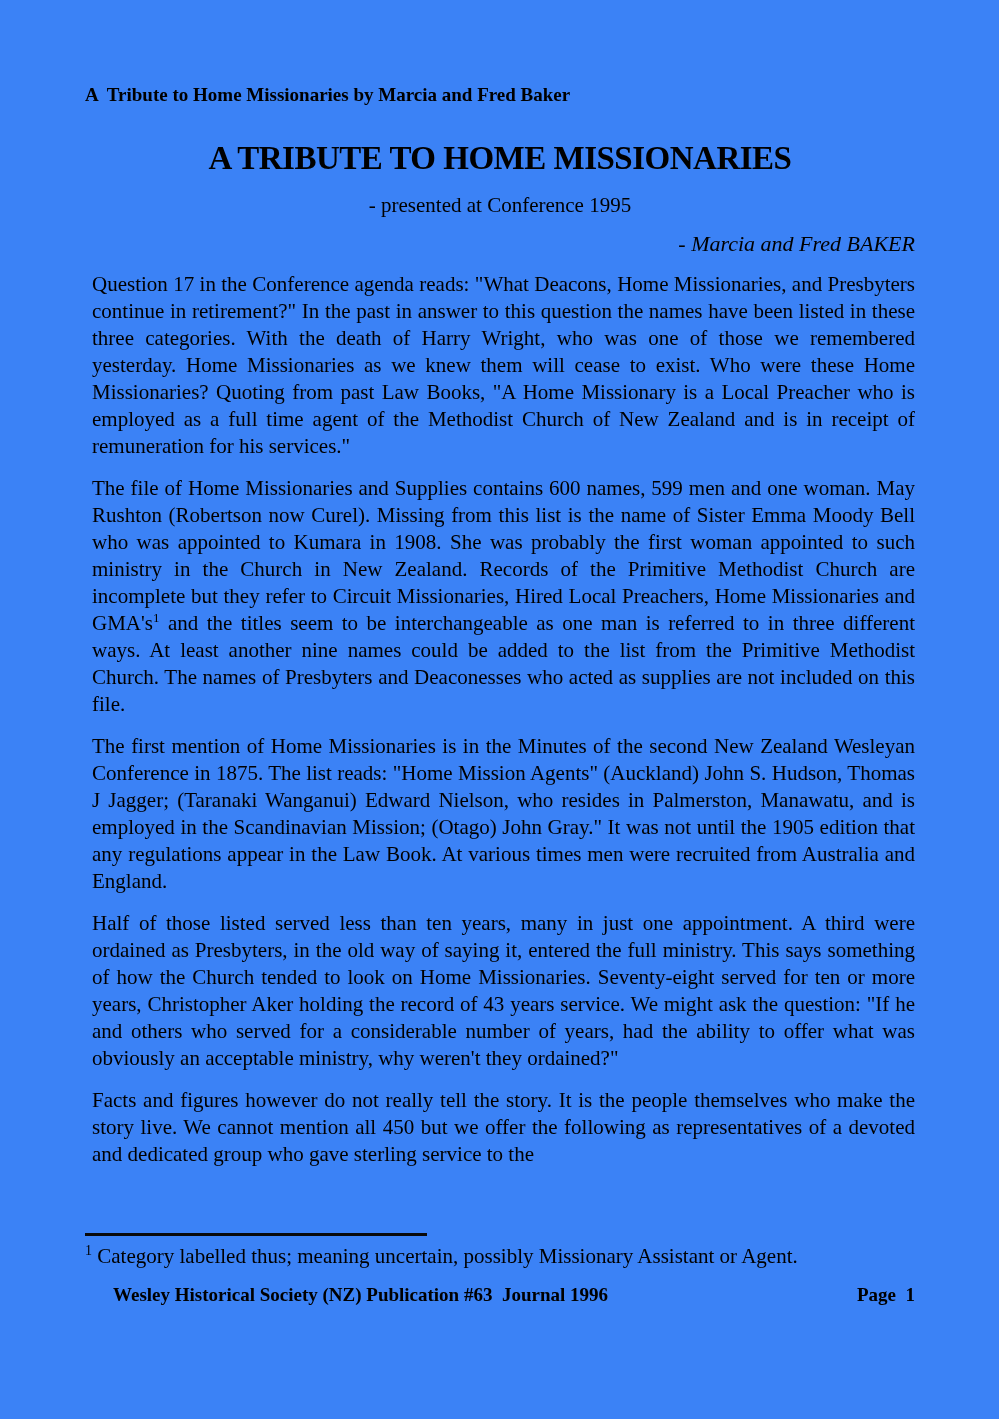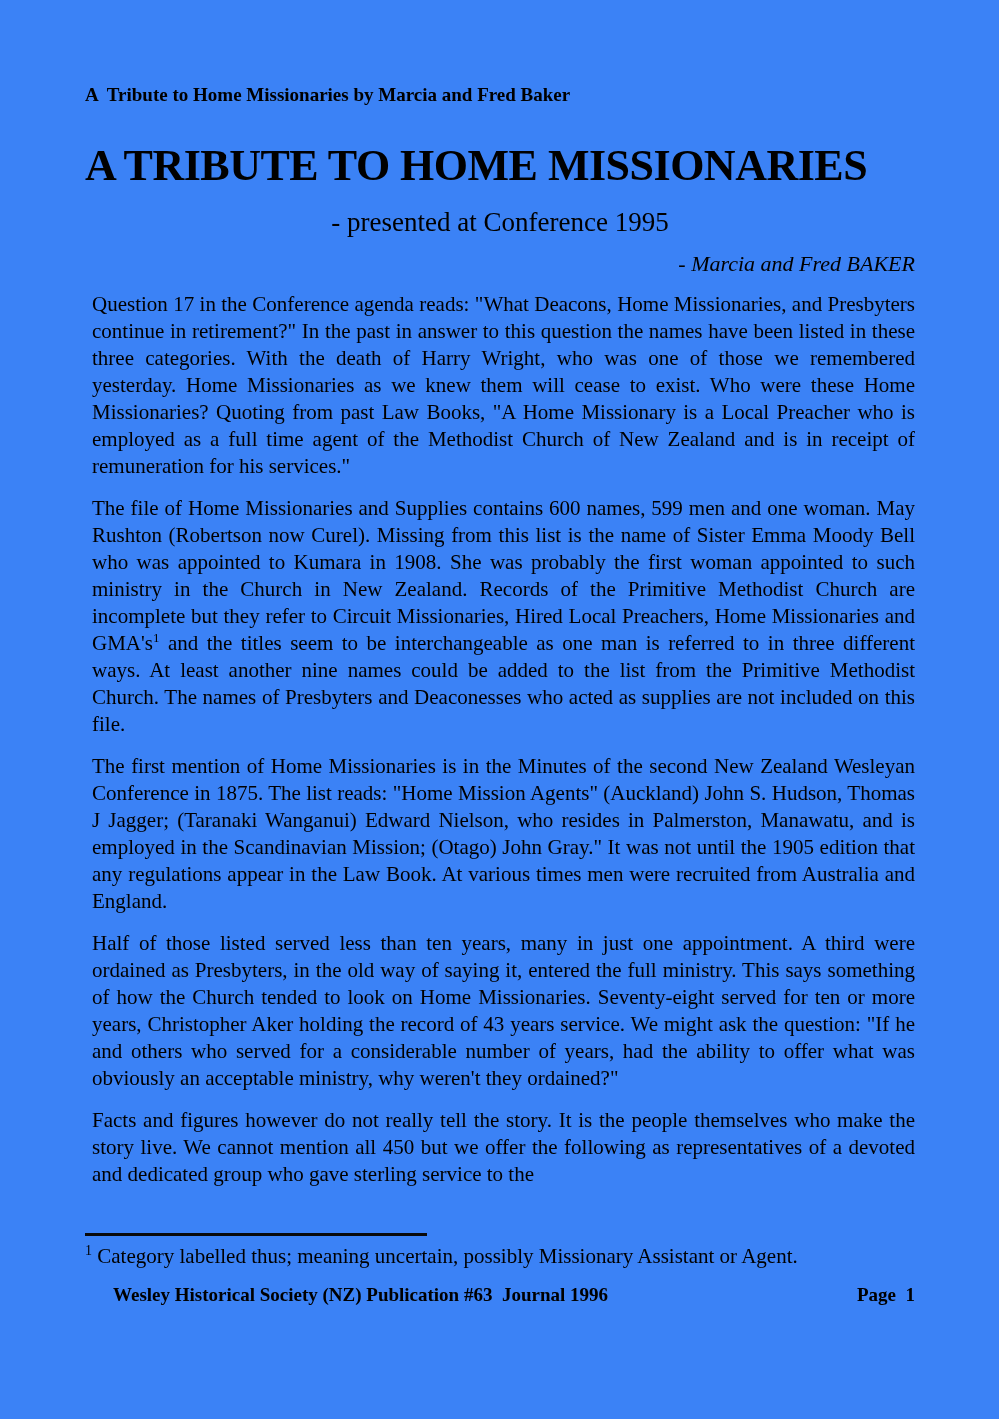--- a/index.html
+++ b/index.html
@@ -19,29 +19,29 @@
     top: 0;
   }
   .running-header {
     margin-top: 84px;
     font-weight: bold;
     font-size: 19px;
     white-space: pre-wrap;
   }
   .doc-title {
     margin-top: 34px;
-    text-align: left;
+    text-align: center;
     font-weight: bold;
-    font-size: 44px;
+    font-size: 33px;
     letter-spacing: -0.5px;
   }
   .doc-subtitle {
     margin-top: 16px;
     text-align: center;
-    font-size: 27px;
+    font-size: 21px;
   }
   .doc-byline {
     margin-top: 13px;
     text-align: right;
     font-style: italic;
     font-size: 22px;
   }
   .body-text p {
     margin: 15px 0 0 7px;
     font-size: 21px;

